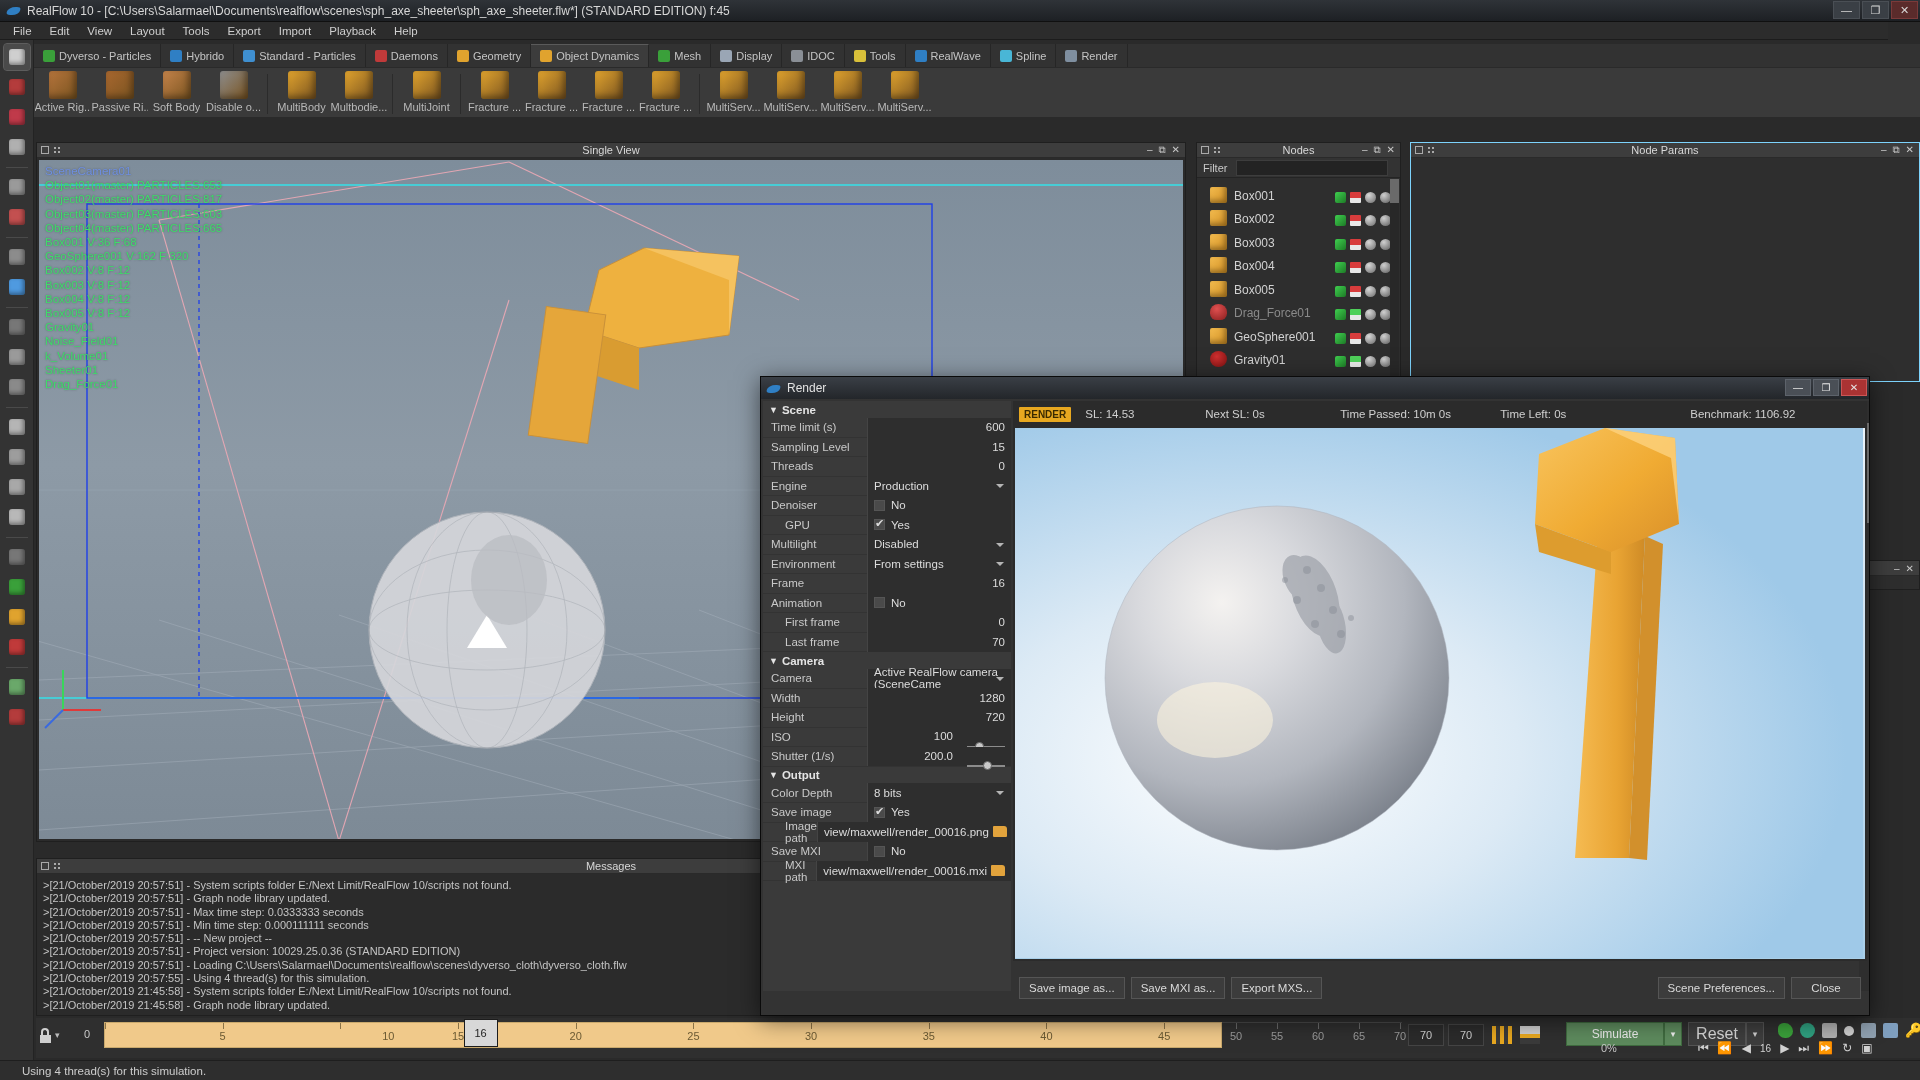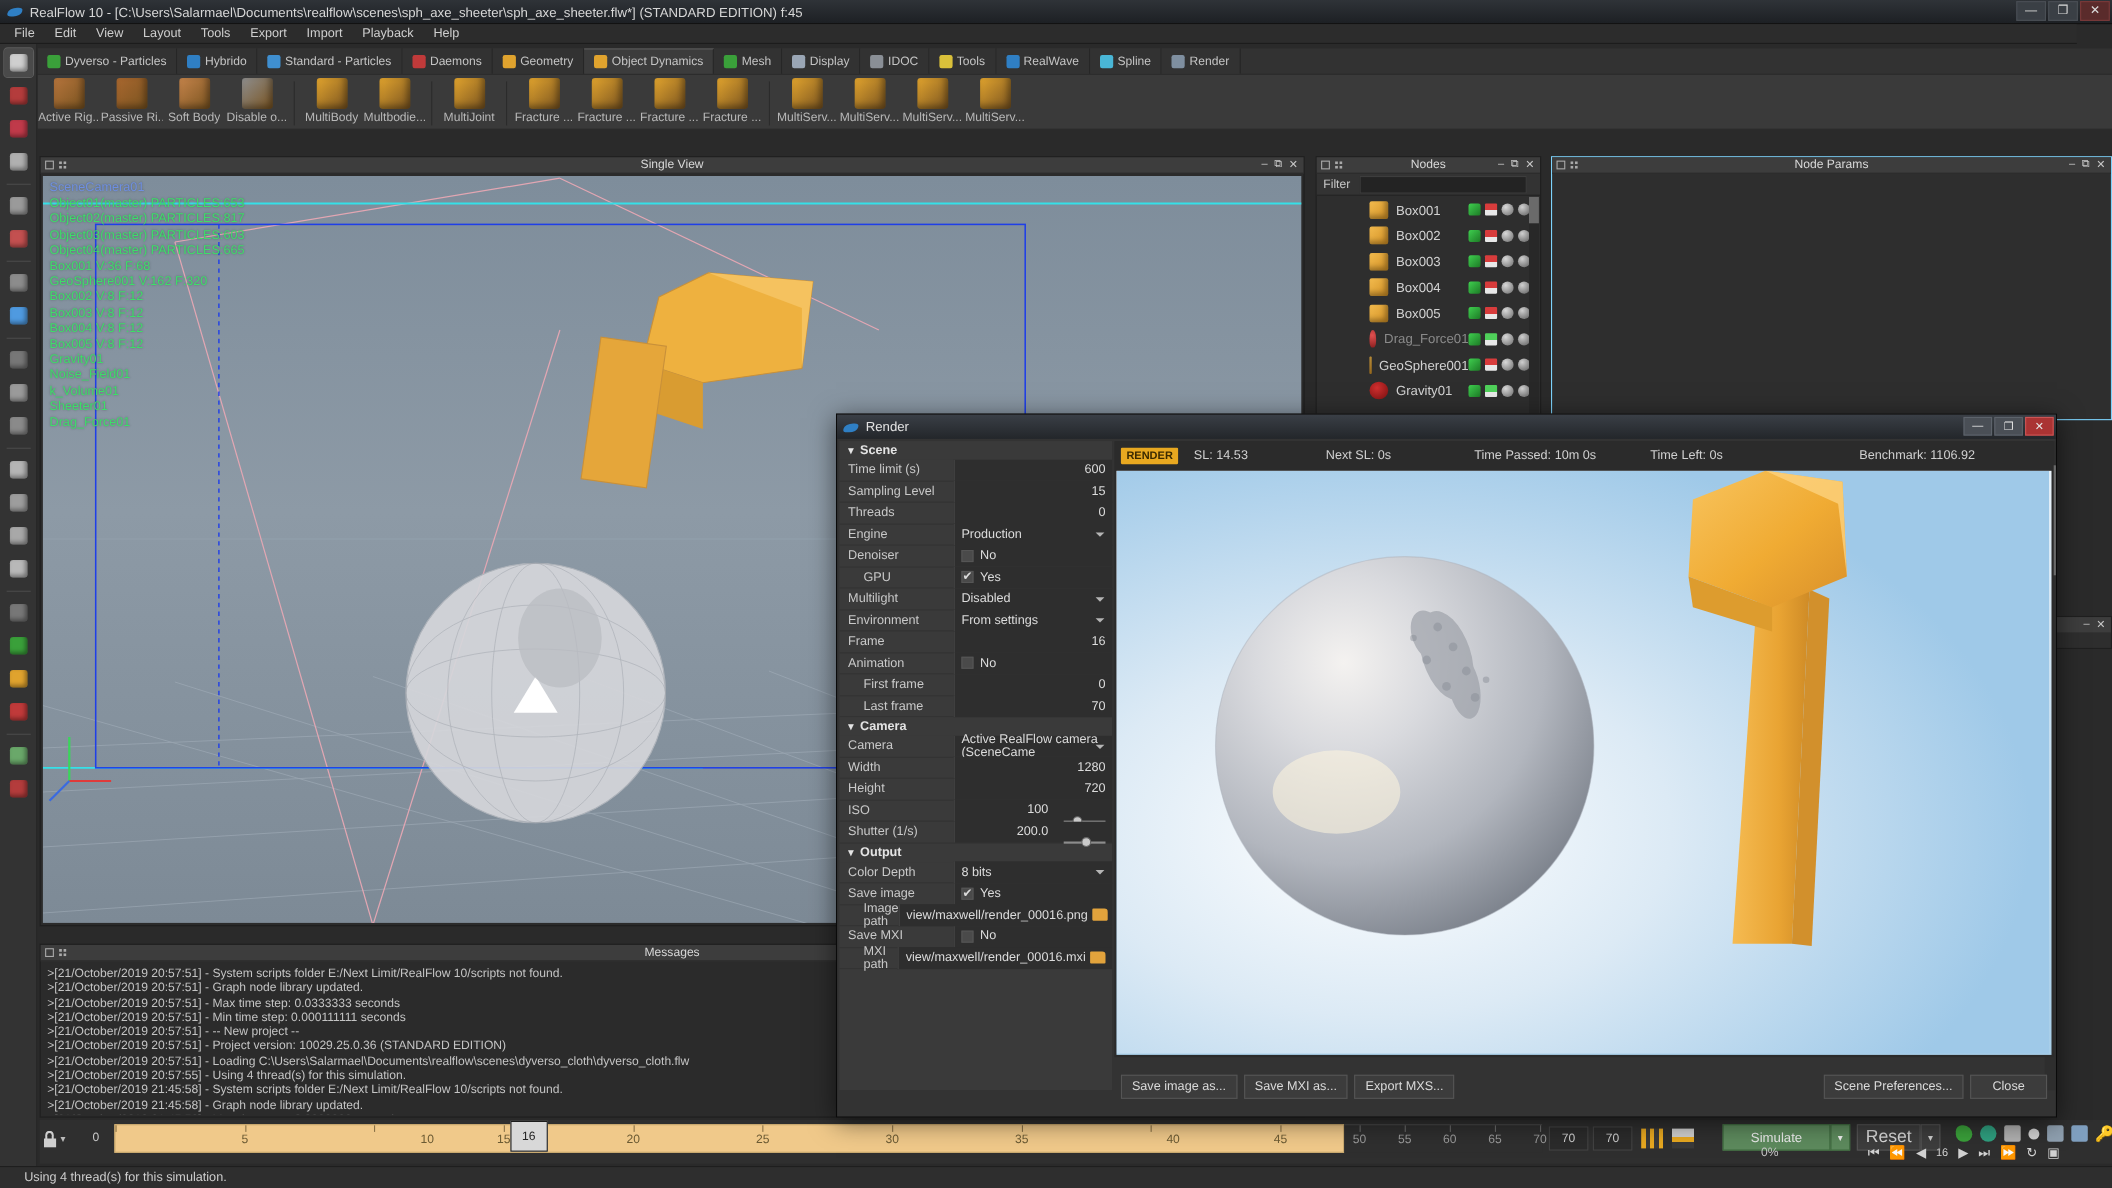--- a/index.html
+++ b/index.html
@@ -114,21 +114,21 @@
   }
   .filter-row { display:flex; align-items:center; height:20px; background:#333;
                 border-bottom:1px solid #242424; }
   .filter-row .flbl { width:44px; padding-left:6px; font-size:11px; color:#c9c9c9;}
   .filter-row input {
     flex:1; height:16px; background:#232323; border:1px solid #3d3d3d;
     color:#ddd; font-size:11px; padding:0 4px; margin-right:12px;
     font-family:"Liberation Sans", sans-serif;
   }
   .node-list { position:absolute; left:1px; top:36px; right:9px; bottom:2px; overflow:hidden;}
-  .node-row { display:flex; align-items:center; height:23.5px; padding-left:12px;margin-left:35px; }
+  .node-row { display:flex; align-items:flex-end; height:23.5px; padding-left:12px; }
   .node-row .nico { width:17px; height:16px; margin-right:7px; }
   .node-row .nlbl { flex:1; font-size:12px; color:#d2d2d2; }
   .node-row.dim .nlbl { color:#8a8a8a; }
   .node-row .nflags { display:flex; gap:4px; align-items:center; }
   .flagic { width:11px; height:11px; border-radius:2px; }
   .nodes-scroll { position:absolute; right:1px; top:36px; width:9px; bottom:2px; background:#282828;}
   .nodes-scroll .thumb{ position:absolute; top:0; left:0; width:9px; height:24px; background:#6a6a6a;}
 
   
   #nodeparams {
@@ -756,21 +756,21 @@
         <div class="tl-num" style="left: 353.053px;">15</div>
         <div class="tl-tick" style="left: 470.737px;"></div>
         <div class="tl-num" style="left: 470.737px;">20</div>
         <div class="tl-tick" style="left: 588.421px;"></div>
         <div class="tl-num" style="left: 588.421px;">25</div>
         <div class="tl-tick" style="left: 706.105px;"></div>
         <div class="tl-num" style="left: 706.105px;">30</div>
         <div class="tl-tick" style="left: 823.789px;"></div>
         <div class="tl-num" style="left: 823.789px;">35</div>
         <div class="tl-tick" style="left: 941.474px;"></div>
-        <div class="tl-num" style="left: 941.474px; margin-left: 20px;">40</div>
+        <div class="tl-num" style="left: 941.474px;">40</div>
         <div class="tl-tick" style="left: 1059.16px;"></div>
         <div class="tl-num" style="left: 1059.16px;">45</div>
       </div>
     <div class="tl-range-empty" id="tl-track2">
         <div class="tl-tick2" style="left: 14px;"></div>
         <div class="tl-num2" style="left: 14px;">50</div>
         <div class="tl-tick2" style="left: 55px;"></div>
         <div class="tl-num2" style="left: 55px;">55</div>
         <div class="tl-tick2" style="left: 96px;"></div>
         <div class="tl-num2" style="left: 96px;">60</div>

